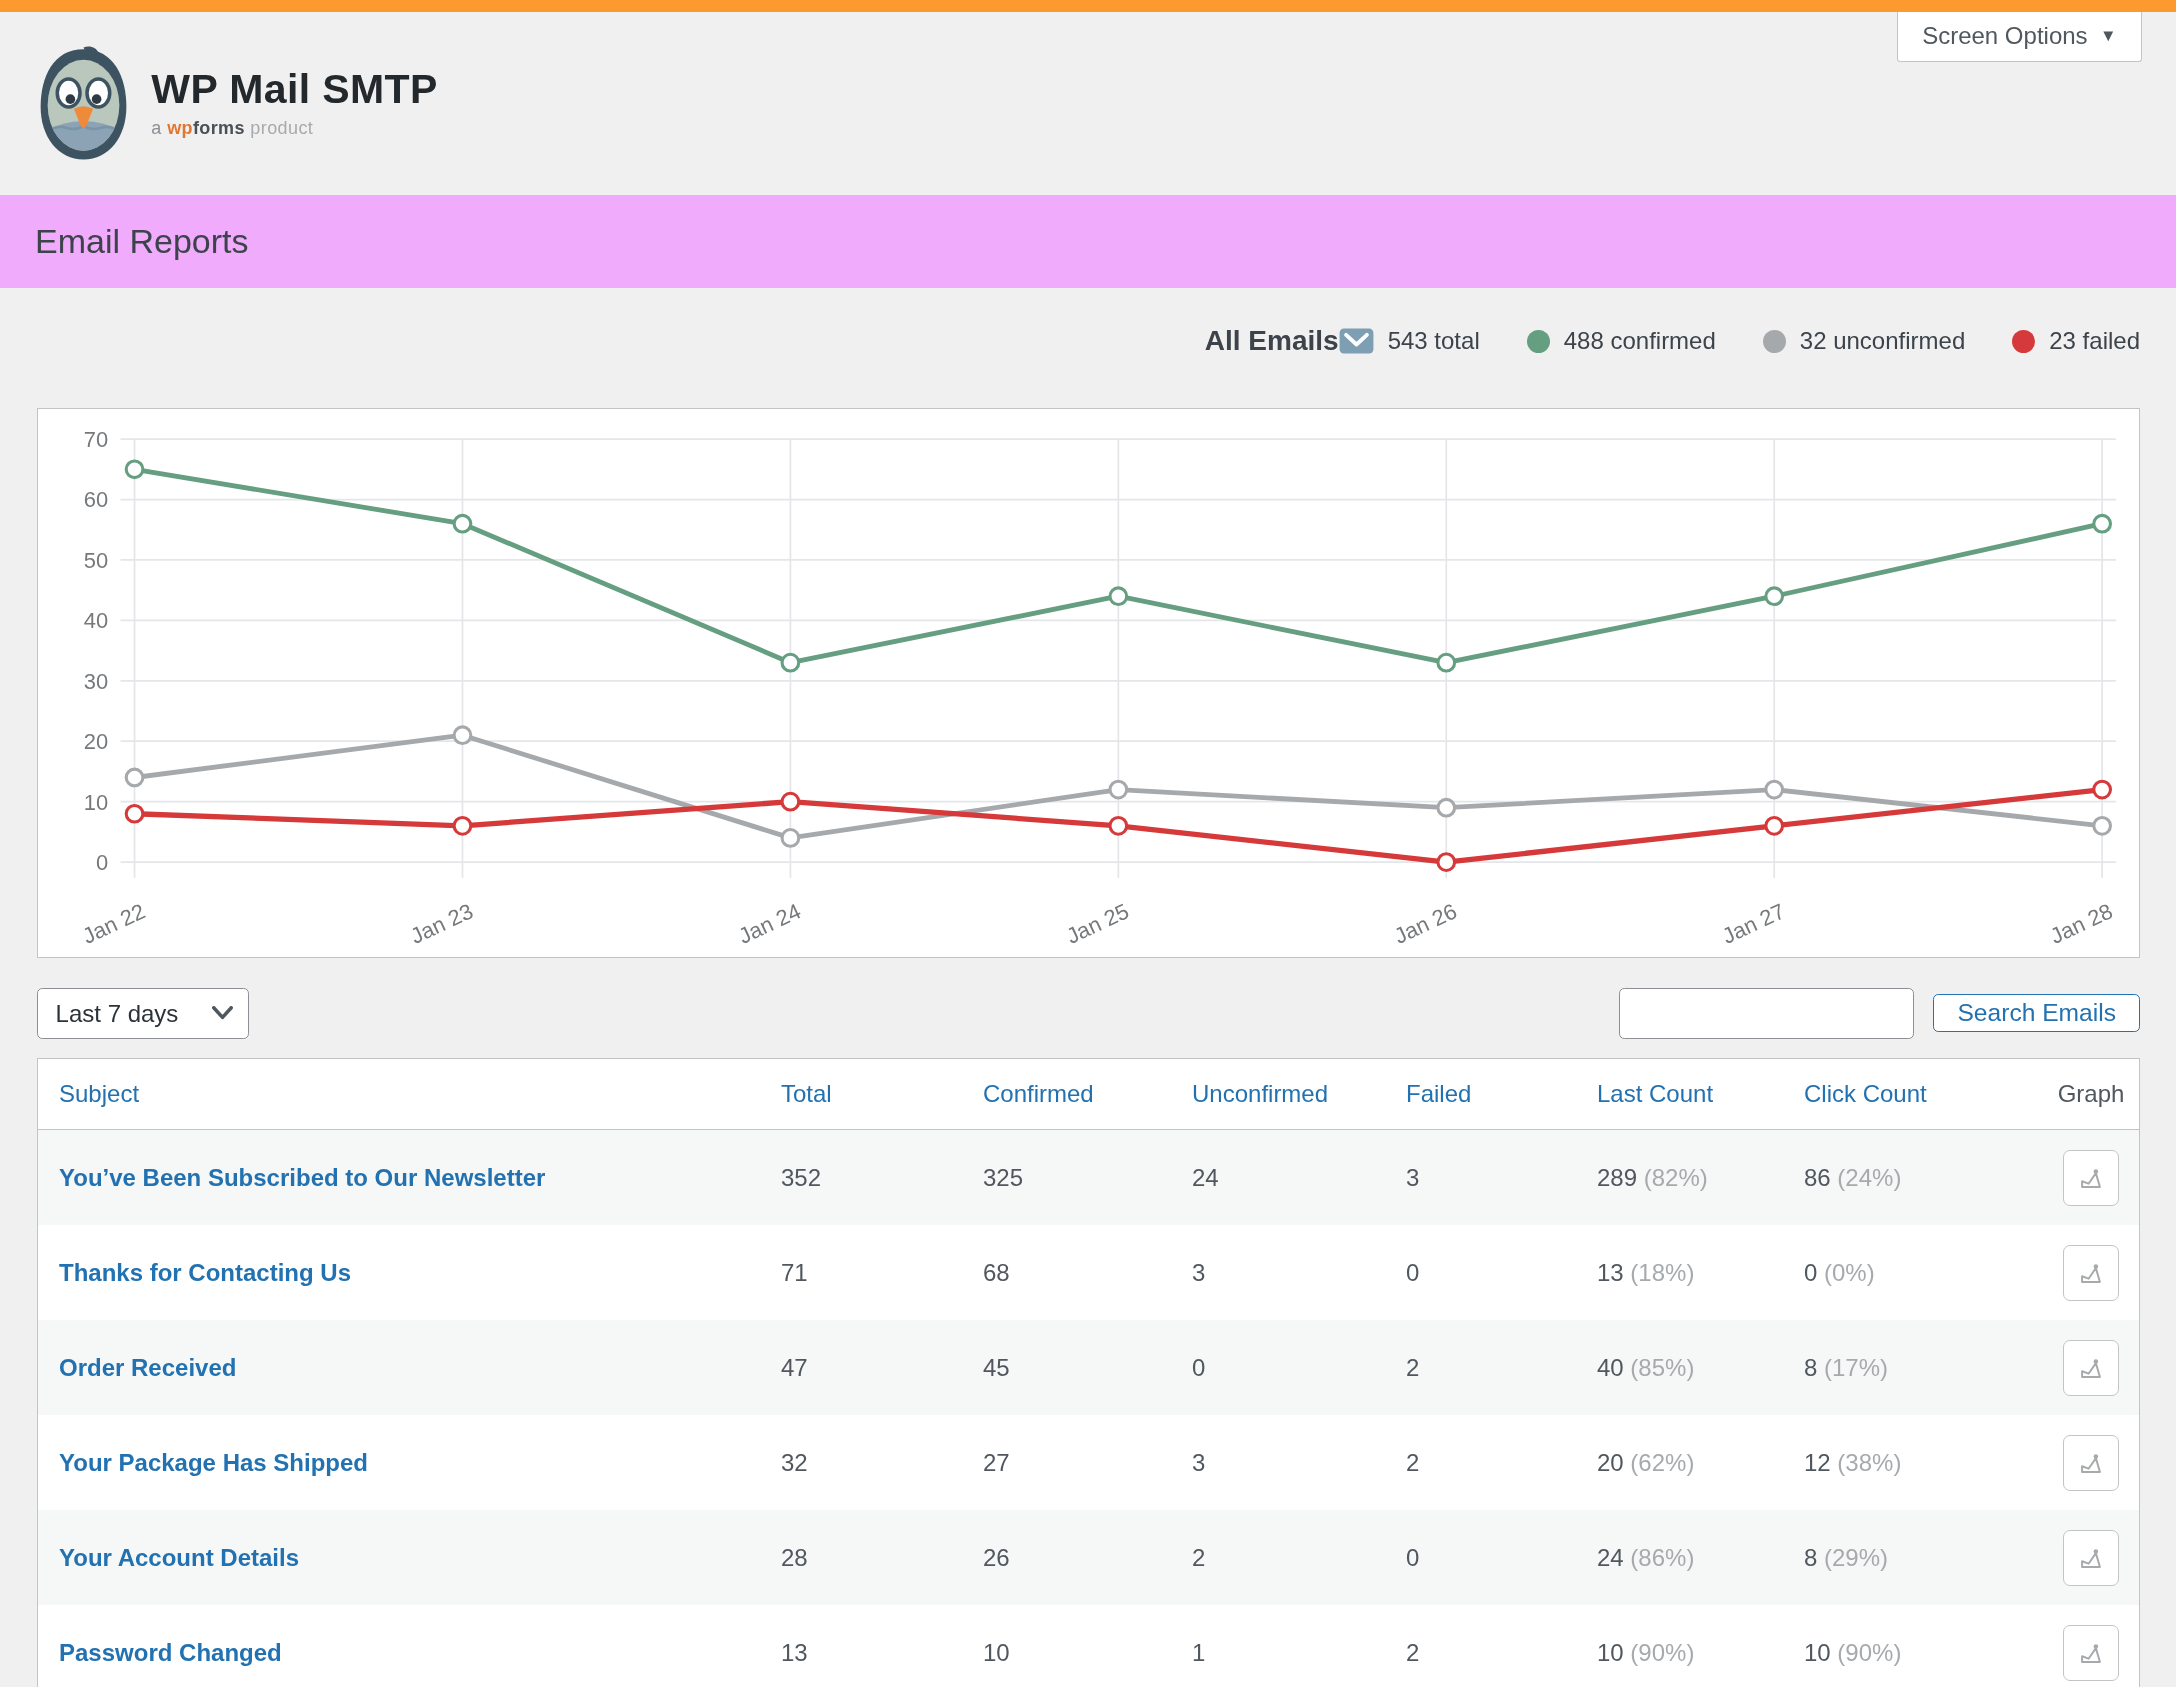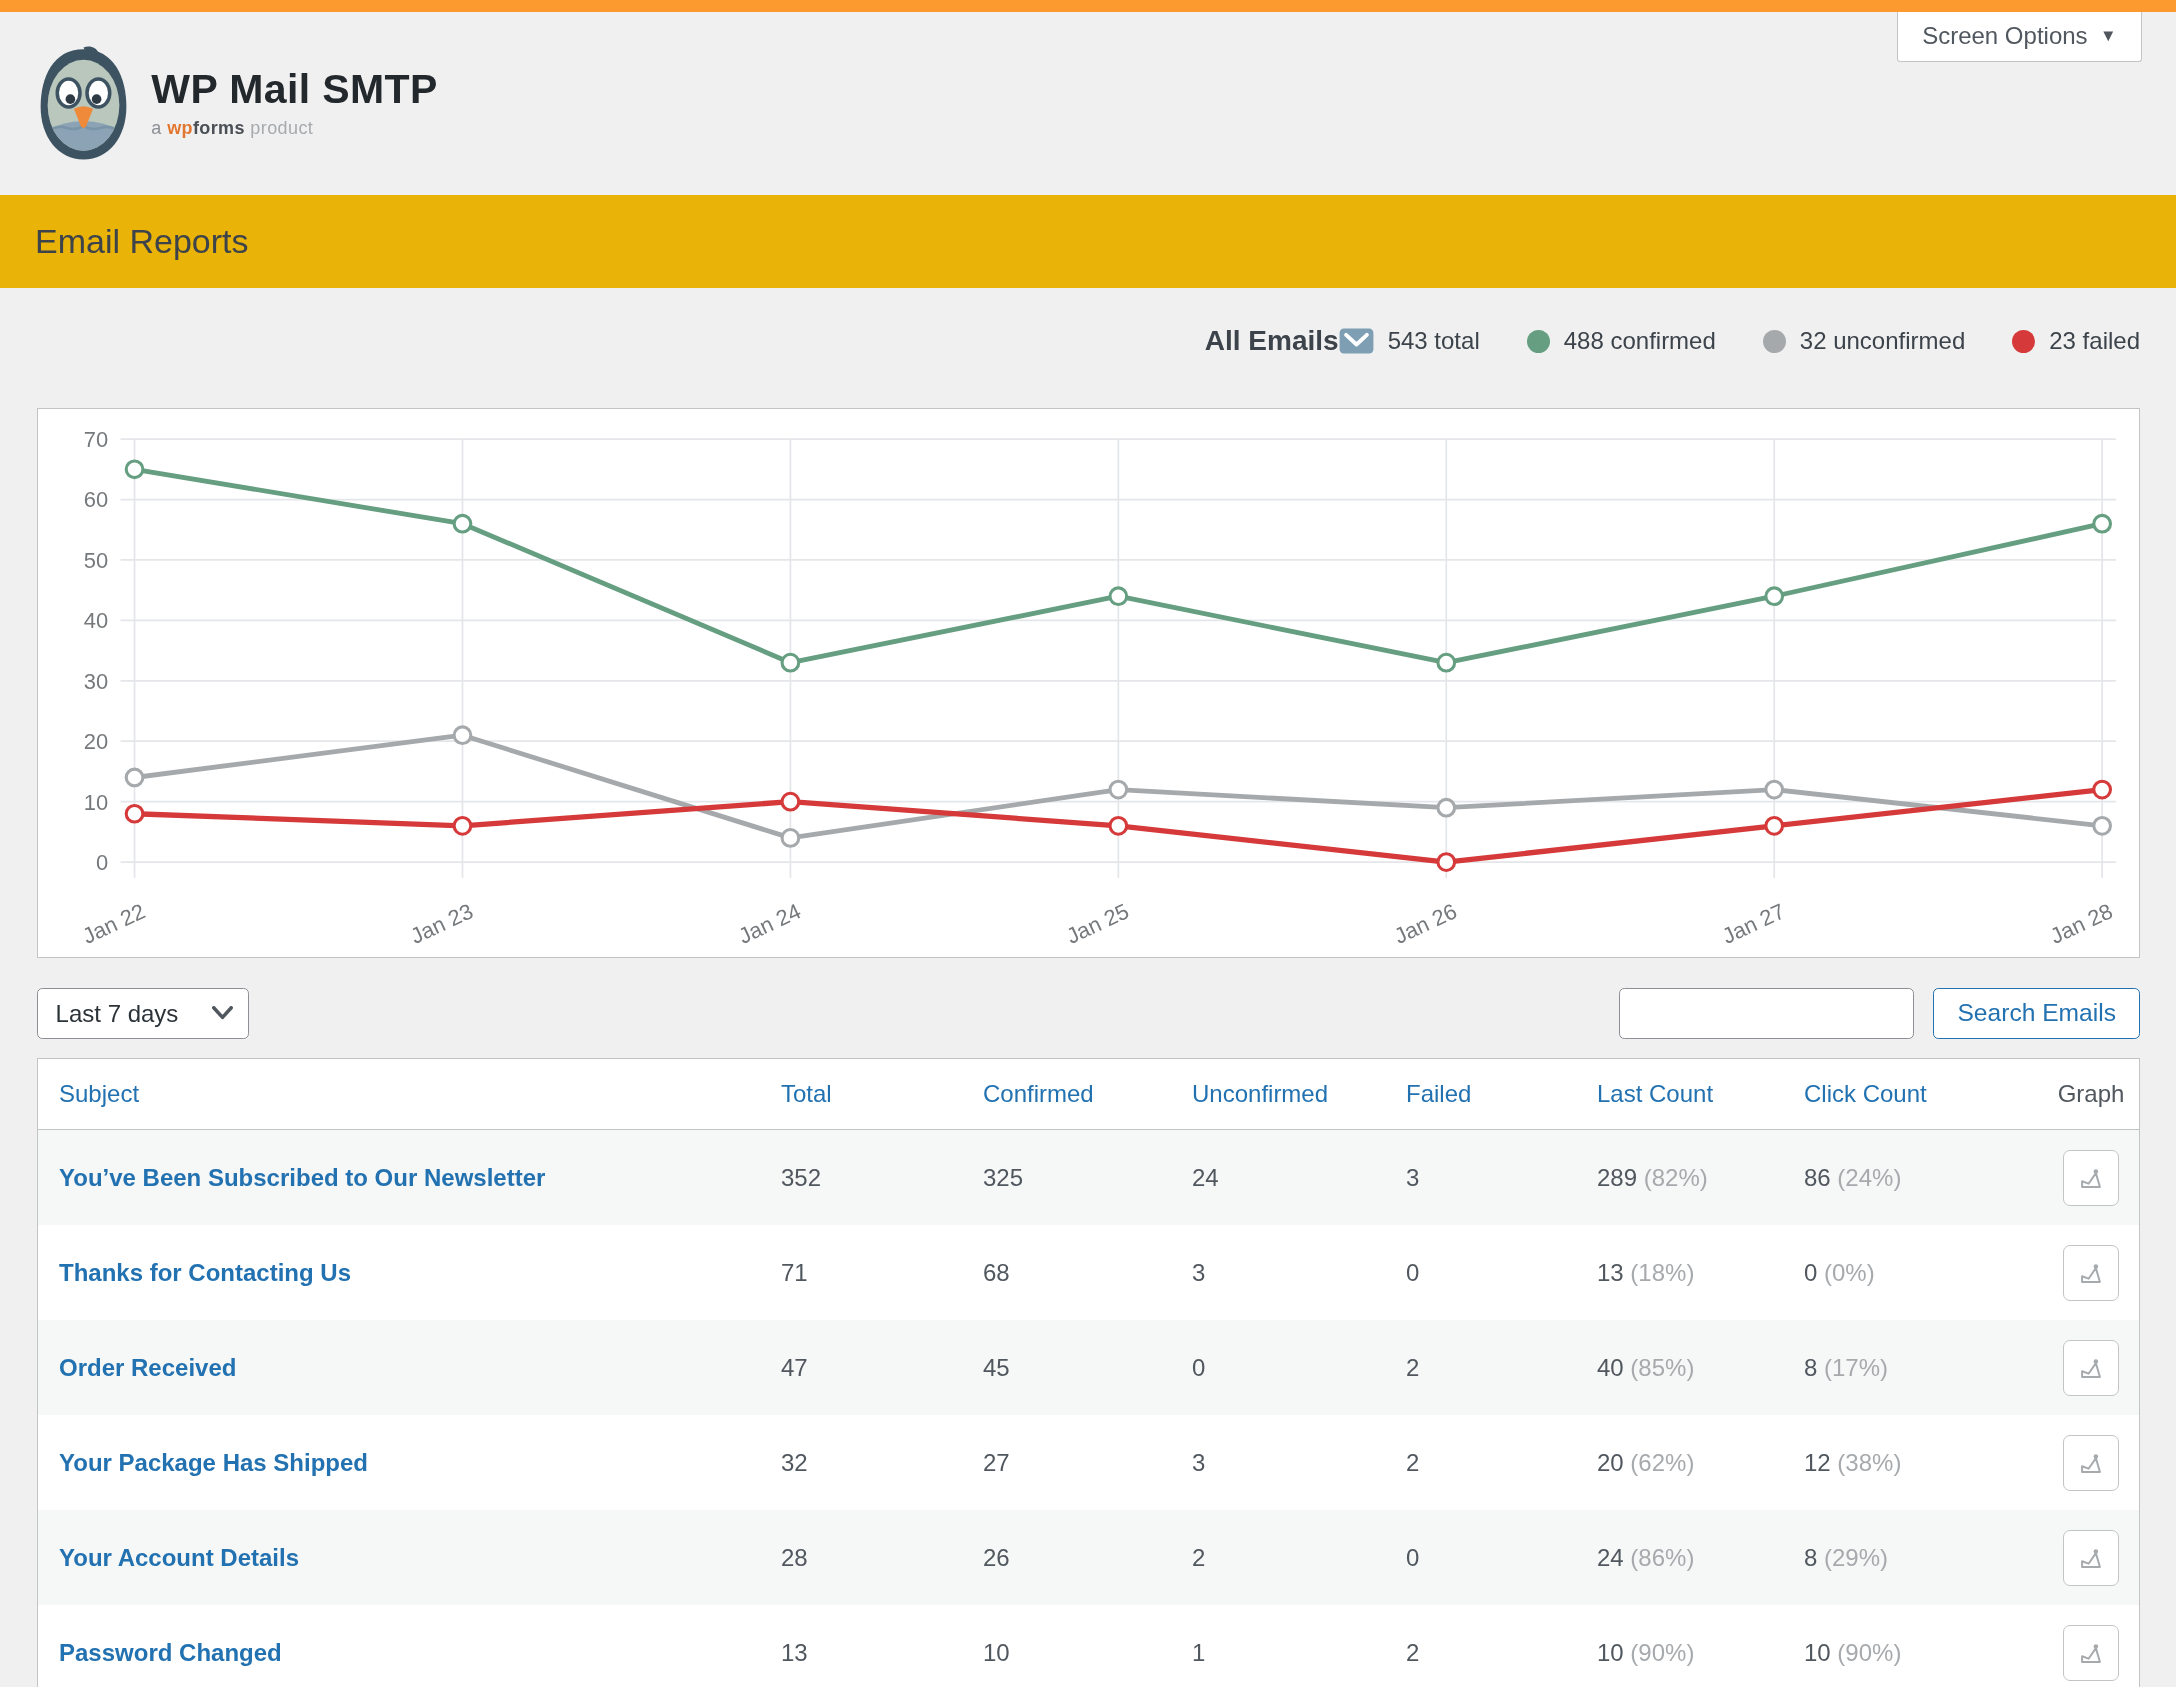--- a/index.html
+++ b/index.html
@@ -25,21 +25,21 @@
   .app-header { display:flex; align-items:center; gap:19.3px; padding:32px 35px; }
   .logo svg { display:block; }
   .app-title { font-size:41px; font-weight:700; color:#23282d; line-height:1.05; letter-spacing:0.4px; }
   .tagline { margin-top:7px; font-size:18px; color:#8c8f94; letter-spacing:0.4px; }
   .tagline .wp { color:#e27730; font-weight:700; }
   .tagline .forms { color:#4a5056; font-weight:700; }
   .tagline .product { color:#a7aaad; }
 
   
   .title-band {
-    background:#eab308; height:93px; display:flex; align-items:center;
+    background:#f0abfc; height:93px; display:flex; align-items:center;
     padding:0 35px; font-size:34px; font-weight:400; color:#3c434a;
   }
 
   
   .section-head { display:flex; align-items:center; justify-content:flex-end; padding:37px 37px 33px; }
   .section-title { font-size:28px; font-weight:700; color:#3c434a; }
   .chart-legend { display:flex; align-items:center; gap:47px; }
   .legend-item { display:flex; align-items:center; gap:14px; font-size:24px; color:#3c434a; }
   .legend-dot { width:23px; height:23px; border-radius:50%; display:inline-block; }
 
@@ -57,21 +57,21 @@
     height:51px; width:212px; padding:0 53px 0 17.6px;
     font-size:24px; color:#2c3338; font-family:inherit; cursor:pointer;
   }
   .select-wrap .chev { position:absolute; right:16px; top:50%; transform:translateY(-50%); pointer-events:none; }
   .search-group { display:flex; align-items:center; gap:19.3px; }
   input.search {
     width:295px; height:51px; border:0.9px solid #8c8f94; border-radius:5.3px;
     background:#fff; font-size:24px; padding:0 14px; color:#2c3338; font-family:inherit;
   }
   .search-btn {
-    height:51px; padding:0 23px; border:1.8px solid #2271b1; border-radius:5.3px;
+    height:38px; padding:0 23px; border:1.8px solid #2271b1; border-radius:5.3px;
     background:#fff; color:#2271b1; font-size:24.6px; font-family:inherit; cursor:pointer;
   }
 
   
   .table-card { margin:19.3px 37px 0; background:#fff; border:0.9px solid #c3c4c7; }
   .t-row {
     display:grid;
     grid-template-columns:743px 202px 209px 214px 191px 207px 239px 1fr;
     align-items:center; height:95px;
   }

